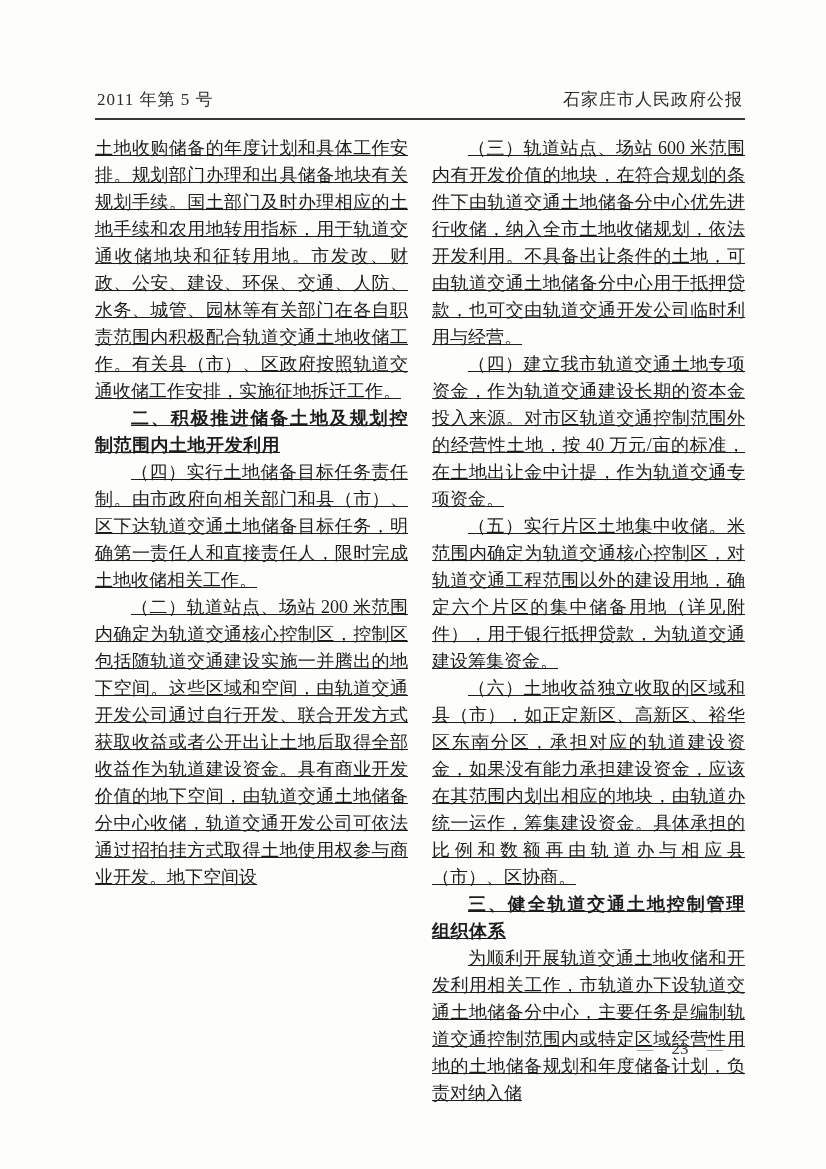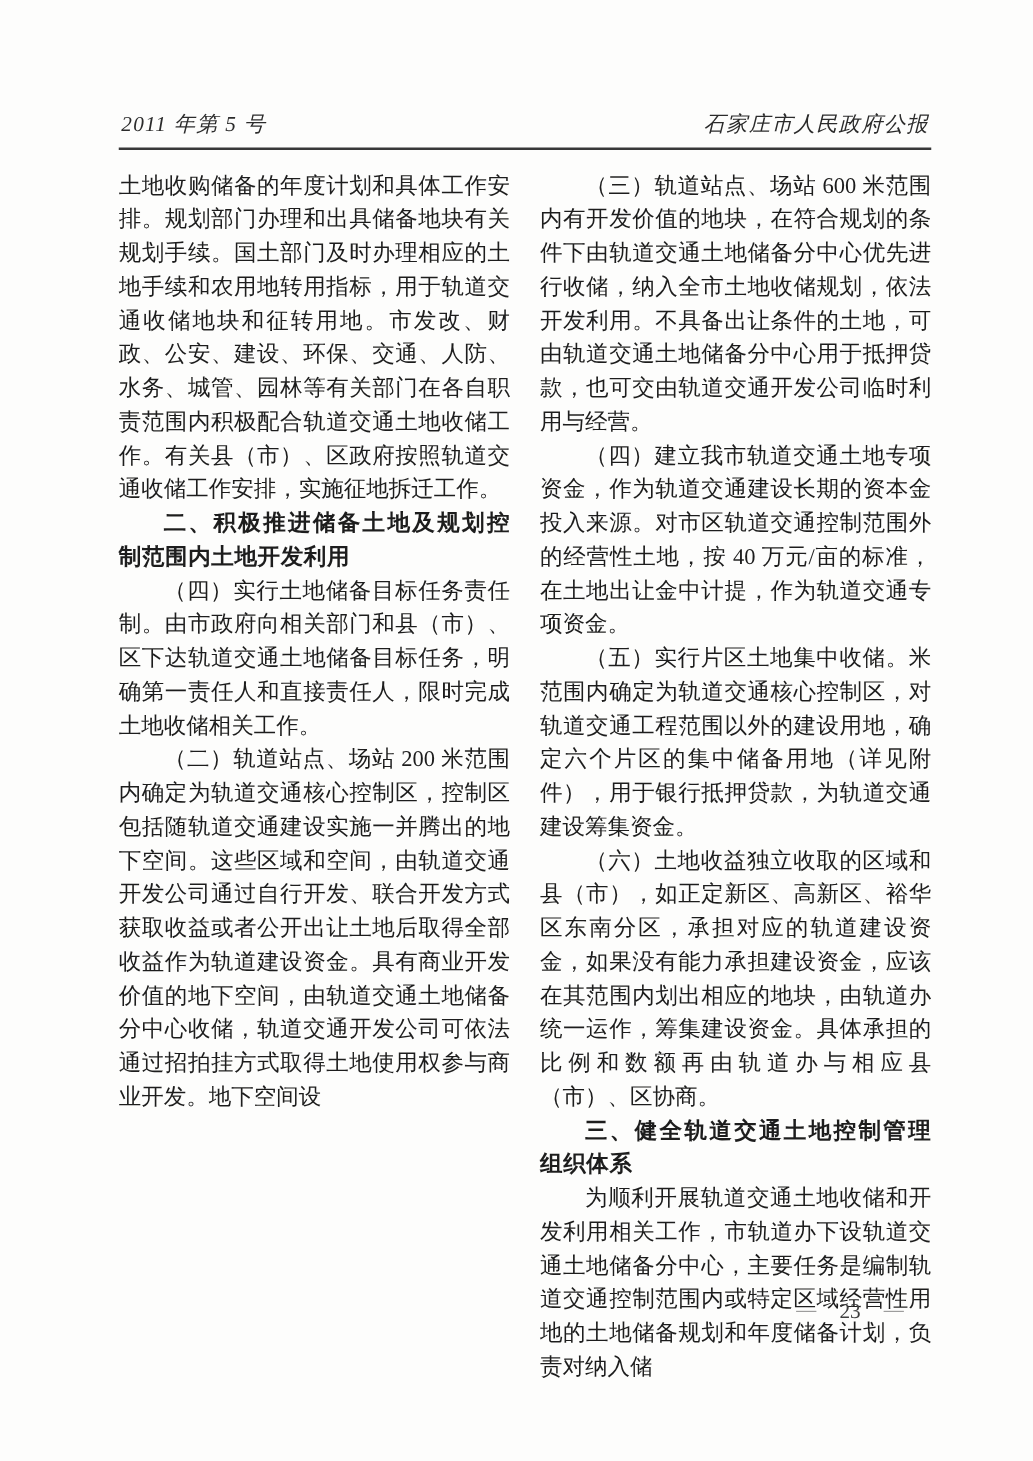--- a/index.html
+++ b/index.html
@@ -19,21 +19,20 @@
   .content {
     position: absolute;
     left: 95px;
     top: 88px;
     width: 650px;
   }
   .page-header {
     display: flex;
     justify-content: space-between;
     align-items: baseline;
-    font-style: italic;
     font-size: 17px;
     letter-spacing: 1px;
     color: #2b2b2b;
     padding: 0 2px 7px 2px;
     border-bottom: 2px solid #383838;
   }
   .columns {
     display: flex;
     gap: 24px;
     margin-top: 15px;
@@ -42,20 +41,21 @@
     width: 313px;
     font-size: 18px;
     line-height: 27px;
     text-align: justify;
     text-justify: inter-character;
     color: #1d1d1d;
   }
   .para {
     margin: 0;
     text-indent: 2em;
+    text-decoration: underline;
   }
   .para.no-indent {
     text-indent: 0;
   }
   .para.heading {
     font-family: "Liberation Sans", "DejaVu Sans", sans-serif;
     font-weight: bold;
     letter-spacing: 0.5px;
   }
   .page-number {

